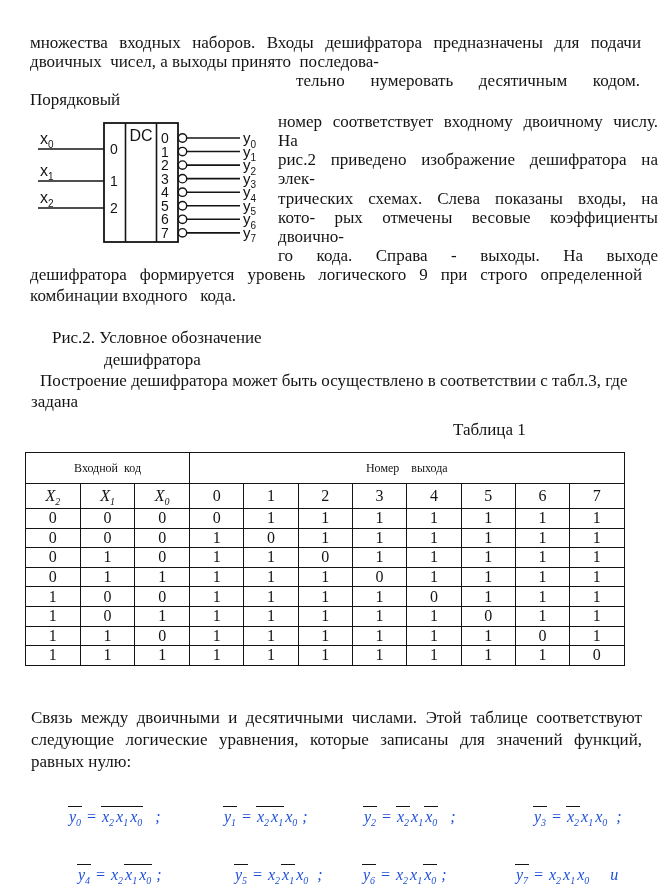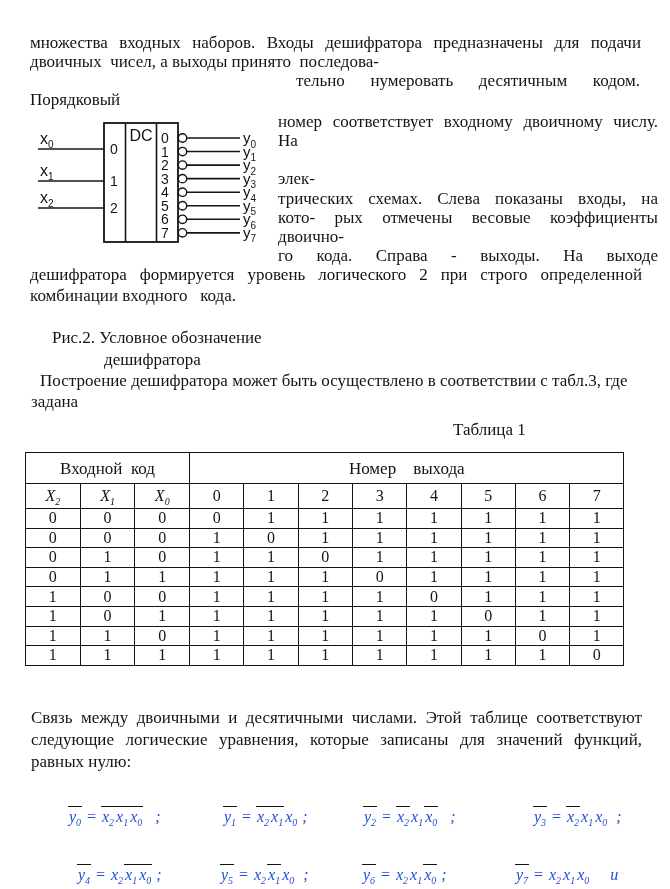--- a/index.html
+++ b/index.html
@@ -18,21 +18,21 @@
   .flab-s{font-size:15px;}
   .fsub{font-size:10px;}
   .fpin{font-family:"Liberation Sans",sans-serif;font-size:14px;fill:#141414;}
   .fdc{font-family:"Liberation Sans",sans-serif;font-size:16px;fill:#141414;}
 
   
   .ttable{position:absolute;left:25px;top:432px;width:598px;border-collapse:collapse;
           table-layout:fixed;font-family:"Liberation Serif",serif;color:#141414;}
   .ttable td{border:1.5px solid #141414;text-align:center;vertical-align:middle;
              padding:0;font-size:16px;line-height:1;}
-  .ttable td.gh{font-size:17px;white-space:pre;}
+  .ttable td.gh{font-size:12px;white-space:pre;}
   .ttable td.shx{font-style:italic;}
   .ttable sub{font-size:10px;line-height:0;}
   .r-gh{height:31px;} .r-sh{height:25px;} .r-d{height:19.6px;}
 
   
   .eq{position:absolute;font-style:italic;font-size:16px;white-space:pre;line-height:1.2;color:#1d4ed8;}
   .tm{display:inline-block;line-height:1.1;padding:1px 1px 0 1px;border-top:1.4px solid transparent;}
   .ov{border-top-color:#141414;}
   .eq sub{font-size:10px;font-style:italic;line-height:0;}
 </style>
@@ -91,27 +91,28 @@
         <text x="218" y="109.30000000000001" class="flab flab-s"><tspan>y</tspan><tspan dy="4.5" class="fsub">6</tspan></text>
         <text x="140" y="122.85000000000001" class="fpin" text-anchor="middle">7</text>
         <circle cx="157.5" cy="117.85000000000001" r="4.2" class="fcirc"></circle>
         <line x1="161.7" y1="117.85000000000001" x2="215" y2="117.85000000000001" class="fl"></line>
         <text x="218" y="122.85000000000001" class="flab flab-s"><tspan>y</tspan><tspan dy="4.5" class="fsub">7</tspan></text>
       </g>
   </svg>
 
   <div class="line j" style="left:278px;top:92px;width:380px">номер соответствует входному двоичному числу.</div>
   <div class="line pre" style="left:278px;top:111px">На</div>
+  <div class="line j" style="left:278px;top:130px;width:380px">рис.2 приведено изображение дешифратора на</div>
   <div class="line pre" style="left:278px;top:149px">элек-</div>
   <div class="line j" style="left:278px;top:169px;width:380px">трических схемах. Слева показаны входы, на</div>
   <div class="line j" style="left:278px;top:188px;width:380px">кото- рых отмечены весовые коэффициенты</div>
   <div class="line pre" style="left:278px;top:207px">двоично-</div>
   <div class="line j" style="left:278px;top:226px;width:380px">го кода. Справа - выходы. На выходе</div>
 
-  <div class="line j" style="left:30px;top:245px;width:612px">дешифратора формируется уровень логического 2 при строго определенной</div>
+  <div class="line j" style="left:30px;top:245px;width:612px">дешифратора формируется уровень логического 9 при строго определенной</div>
   <div class="line pre" style="left:30px;top:266px">комбинации входного   кода.</div>
 
   <div class="line pre" style="left:52px;top:308px">Рис.2. Условное обозначение</div>
   <div class="line pre" style="left:104px;top:330px">дешифратора</div>
 
   <div class="line pre" style="left:40px;top:351px">Построение дешифратора может быть осуществлено в соответствии с табл.3, где</div>
   <div class="line pre" style="left:31px;top:372px">задана</div>
 
   <div class="line pre" style="left:453px;top:400px">Таблица 1</div>
 
@@ -257,18 +258,18 @@
   <div class="line j" style="left:31px;top:688px;width:611px">Связь между двоичными и десятичными числами. Этой таблице соответствуют</div>
   <div class="line j" style="left:31px;top:710px;width:611px">следующие логические уравнения,  которые записаны для значений функций,</div>
   <div class="line pre" style="left:31px;top:732px">равных нулю:</div>
 
   <div id="eq-holder">
       <span class="eq" style="left: 68px; top: 786px;"><span class="tm ov"><span>y</span><sub>0</sub></span> = <span class="tm ov"><span>x</span><sub>2</sub></span><span class="tm ov"><span>x</span><sub>1</sub></span><span class="tm ov"><span>x</span><sub>0</sub></span><span class="tail">   ;</span></span>
       <span class="eq" style="left: 223px; top: 786px;"><span class="tm ov"><span>y</span><sub>1</sub></span> = <span class="tm ov"><span>x</span><sub>2</sub></span><span class="tm ov"><span>x</span><sub>1</sub></span><span class="tm"><span>x</span><sub>0</sub></span><span class="tail"> ;</span></span>
       <span class="eq" style="left: 363px; top: 786px;"><span class="tm ov"><span>y</span><sub>2</sub></span> = <span class="tm ov"><span>x</span><sub>2</sub></span><span class="tm"><span>x</span><sub>1</sub></span><span class="tm ov"><span>x</span><sub>0</sub></span><span class="tail">   ;</span></span>
       <span class="eq" style="left: 533px; top: 786px;"><span class="tm ov"><span>y</span><sub>3</sub></span> = <span class="tm ov"><span>x</span><sub>2</sub></span><span class="tm"><span>x</span><sub>1</sub></span><span class="tm"><span>x</span><sub>0</sub></span><span class="tail">  ;</span></span>
       <span class="eq" style="left: 77px; top: 844px;"><span class="tm ov"><span>y</span><sub>4</sub></span> = <span class="tm"><span>x</span><sub>2</sub></span><span class="tm ov"><span>x</span><sub>1</sub></span><span class="tm ov"><span>x</span><sub>0</sub></span><span class="tail"> ;</span></span>
-      <span class="eq" style="left: 220px; top: 844px;"><span class="tm ov"><span>y</span><sub>5</sub></span> = <span class="tm"><span>x</span><sub>2</sub></span><span class="tm ov"><span>x</span><sub>1</sub></span><span class="tm"><span>x</span><sub>0</sub></span><span class="tail">  ;</span></span>
+      <span class="eq" style="left: 234px; top: 844px;"><span class="tm ov"><span>y</span><sub>5</sub></span> = <span class="tm"><span>x</span><sub>2</sub></span><span class="tm ov"><span>x</span><sub>1</sub></span><span class="tm"><span>x</span><sub>0</sub></span><span class="tail">  ;</span></span>
       <span class="eq" style="left: 362px; top: 844px;"><span class="tm ov"><span>y</span><sub>6</sub></span> = <span class="tm"><span>x</span><sub>2</sub></span><span class="tm"><span>x</span><sub>1</sub></span><span class="tm ov"><span>x</span><sub>0</sub></span><span class="tail"> ;</span></span>
       <span class="eq" style="left: 515px; top: 844px;"><span class="tm ov"><span>y</span><sub>7</sub></span> = <span class="tm"><span>x</span><sub>2</sub></span><span class="tm"><span>x</span><sub>1</sub></span><span class="tm"><span>x</span><sub>0</sub></span><span class="tail">     и</span></span>
     </div>
 
 </div>
 
 </body></html>

